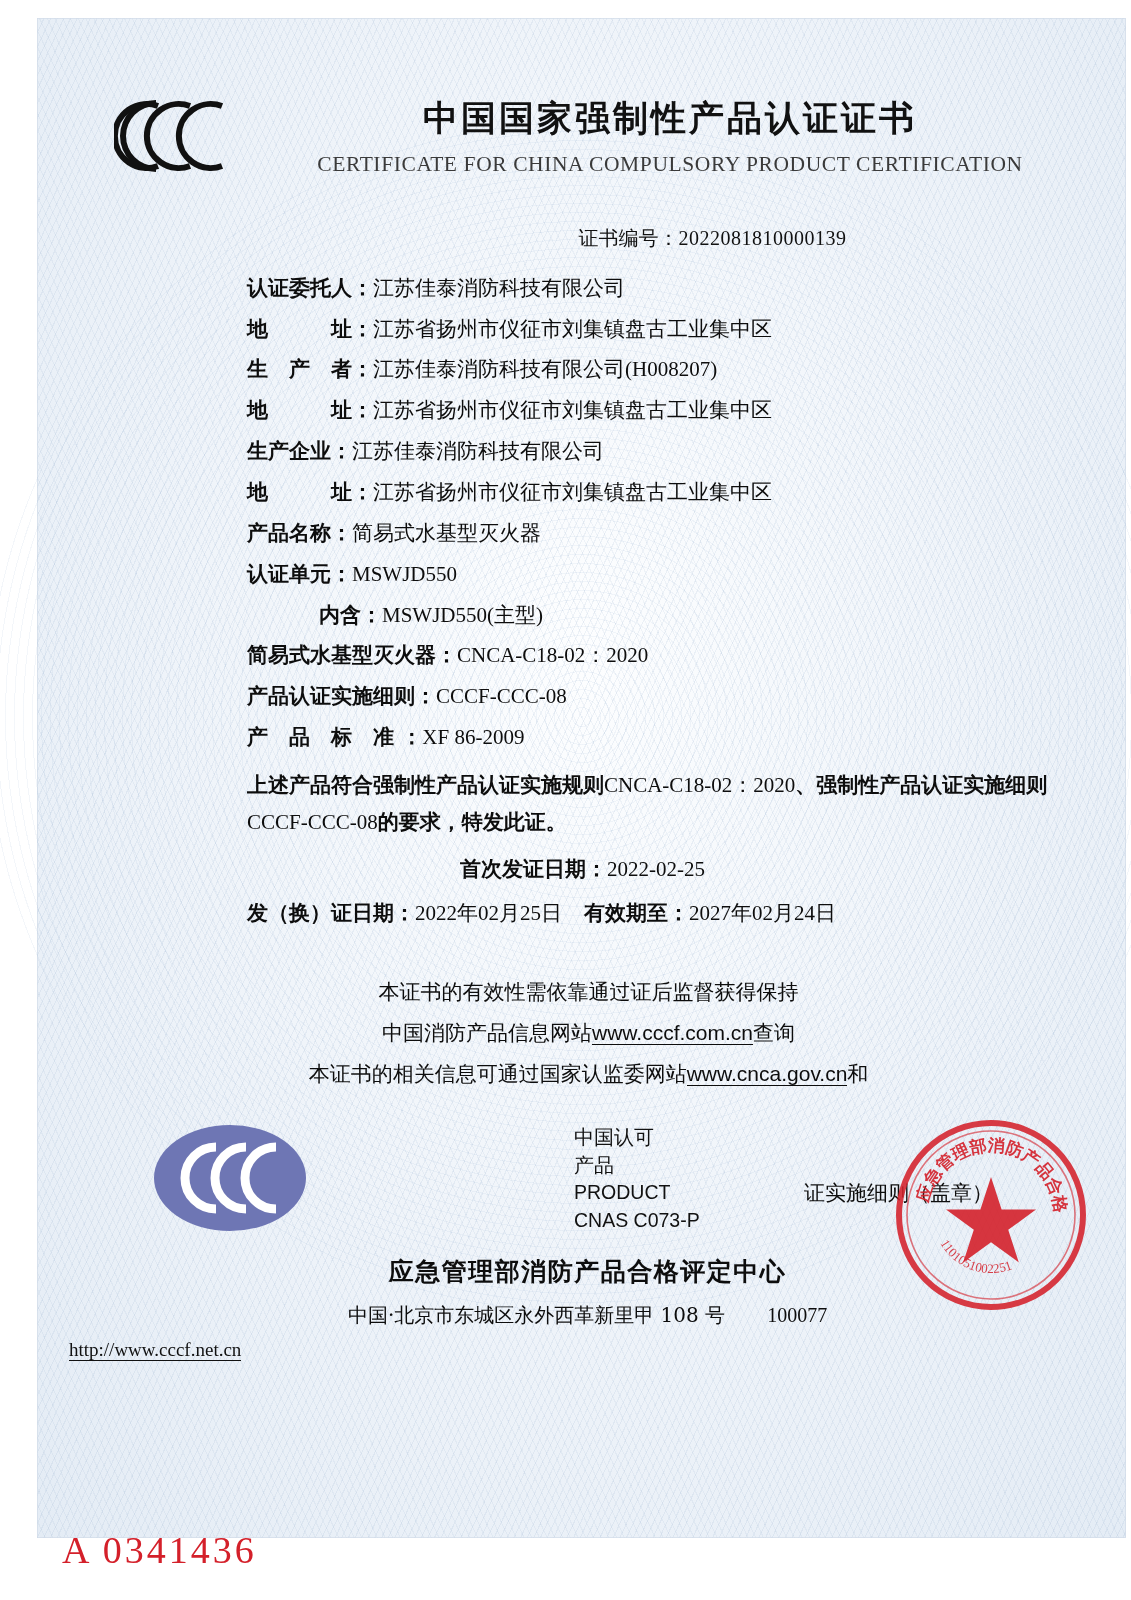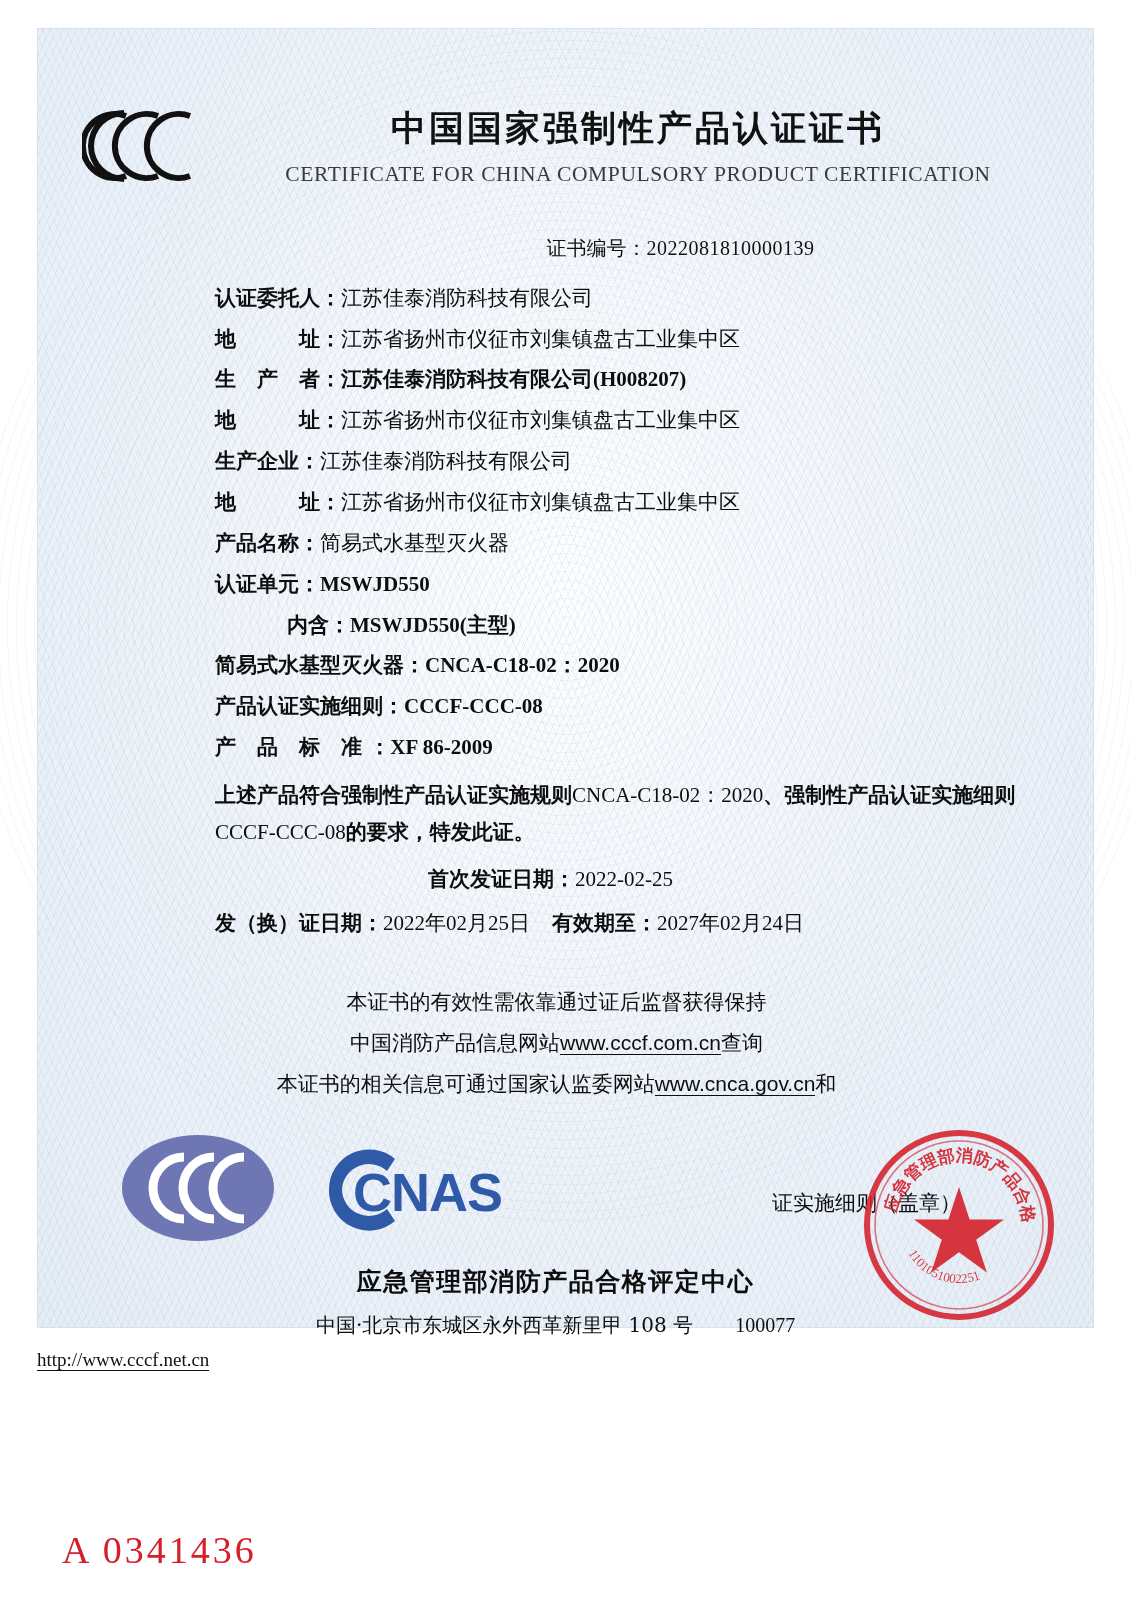--- a/index.html
+++ b/index.html
@@ -12,40 +12,41 @@
     height: 1600px;
     font-family: "Liberation Serif", serif;
     position: relative;
     overflow: hidden;
   }
 
   
   #certificate {
     position: absolute;
     left: 37px;
-    top: 28px;
+    top: 18px;
     width: 1057px;
-    height: 1300px;
+    height: 1520px;
     background:
       repeating-linear-gradient(
         115deg,
         rgba(130,160,195,0.13) 0px,
         rgba(130,160,195,0.13) 1px,
         rgba(255,255,255,0) 1px,
         rgba(255,255,255,0) 6px
       ),
       repeating-linear-gradient(
         65deg,
         rgba(130,160,195,0.10) 0px,
         rgba(130,160,195,0.10) 1px,
         rgba(255,255,255,0) 1px,
         rgba(255,255,255,0) 7px
       ),
       radial-gradient(ellipse at 50% 42%, #fdfeff 0%, #eef3f9 55%, #e4ecf5 100%);
     box-shadow: 0 0 0 1px rgba(210,220,232,0.7) inset;
+    padding-left: 32px;
   }
   
   #certificate::before {
     content: "";
     position: absolute;
     left: 50%;
     top: 46%;
     width: 1200px;
     height: 1200px;
     margin-left: -600px;
@@ -123,21 +124,20 @@
   }
   .f-label {
     font-family: "DejaVu Serif", serif;
     font-weight: 700;
     white-space: pre;
     flex: 0 0 auto;
   }
   .f-value {
     font-family: "Liberation Serif", serif;
     white-space: pre;
-    font-weight: bold;
   }
   .f-value.cn { font-family: "DejaVu Serif", serif; font-weight: 400; }
   .indent-inner { padding-left: 72px; }
 
   .statement {
     margin-top: 16px;
     padding-left: 178px;
     padding-right: 75px;
     font-size: 21px;
     line-height: 1.75;
@@ -389,27 +389,27 @@
     <div class="ccc-oval">
       <svg width="152" height="106" viewBox="0 0 152 106" aria-hidden="true">
         <g fill="none" stroke="#ffffff" stroke-width="9" stroke-linecap="butt">
           <path d="M62 22 A31 31 0 1 0 62 84"></path>
           <path d="M92 22 A31 31 0 1 0 92 84"></path>
           <path d="M122 22 A31 31 0 1 0 122 84"></path>
         </g>
       </svg>
     </div>
 
-    <div class="cnas-logo">
-      <svg width="205" height="96" viewBox="0 0 205 96" aria-hidden="true">
-        <path d="M14 48 A40 40 0 0 1 80 18 L72 30 A27 27 0 0 0 27 48 A27 27 0 0 0 72 68 L80 80 A40 40 0 0 1 14 48 Z" fill="#2f5aa8"></path>
-        <text x="38" y="70" font-family="Liberation Sans, sans-serif" font-size="54" font-weight="bold" fill="#2f5aa8" letter-spacing="-1">CNAS</text>
-      </svg>
-    </div>
-
+
+    <div class="cnas-text">
+      <div>中国认可</div>
+      <div>产品</div>
+      <div class="en">PRODUCT</div>
+      <div class="en">CNAS C073-P</div>
+    </div>
 
     <div class="seal-label">证实施细则（盖章）</div>
 
     <div class="red-seal">
       <svg width="200" height="200" viewBox="0 0 200 200" aria-hidden="true">
         <circle cx="100" cy="100" r="92" fill="none" stroke="#d4202a" stroke-width="6" opacity="0.88"></circle>
         <circle cx="100" cy="100" r="84" fill="none" stroke="#d4202a" stroke-width="1.6" opacity="0.6"></circle>
         <path id="sealArcTop" d="M100,100 m-64,0 a64,64 0 1,1 128,0" fill="none"></path>
         <text fill="#d4202a" font-size="17" font-family="DejaVu Serif, serif" font-weight="bold" opacity="0.9">
           <textPath href="#sealArcTop" startOffset="6%">应急管理部消防产品合格评定中心</textPath>

